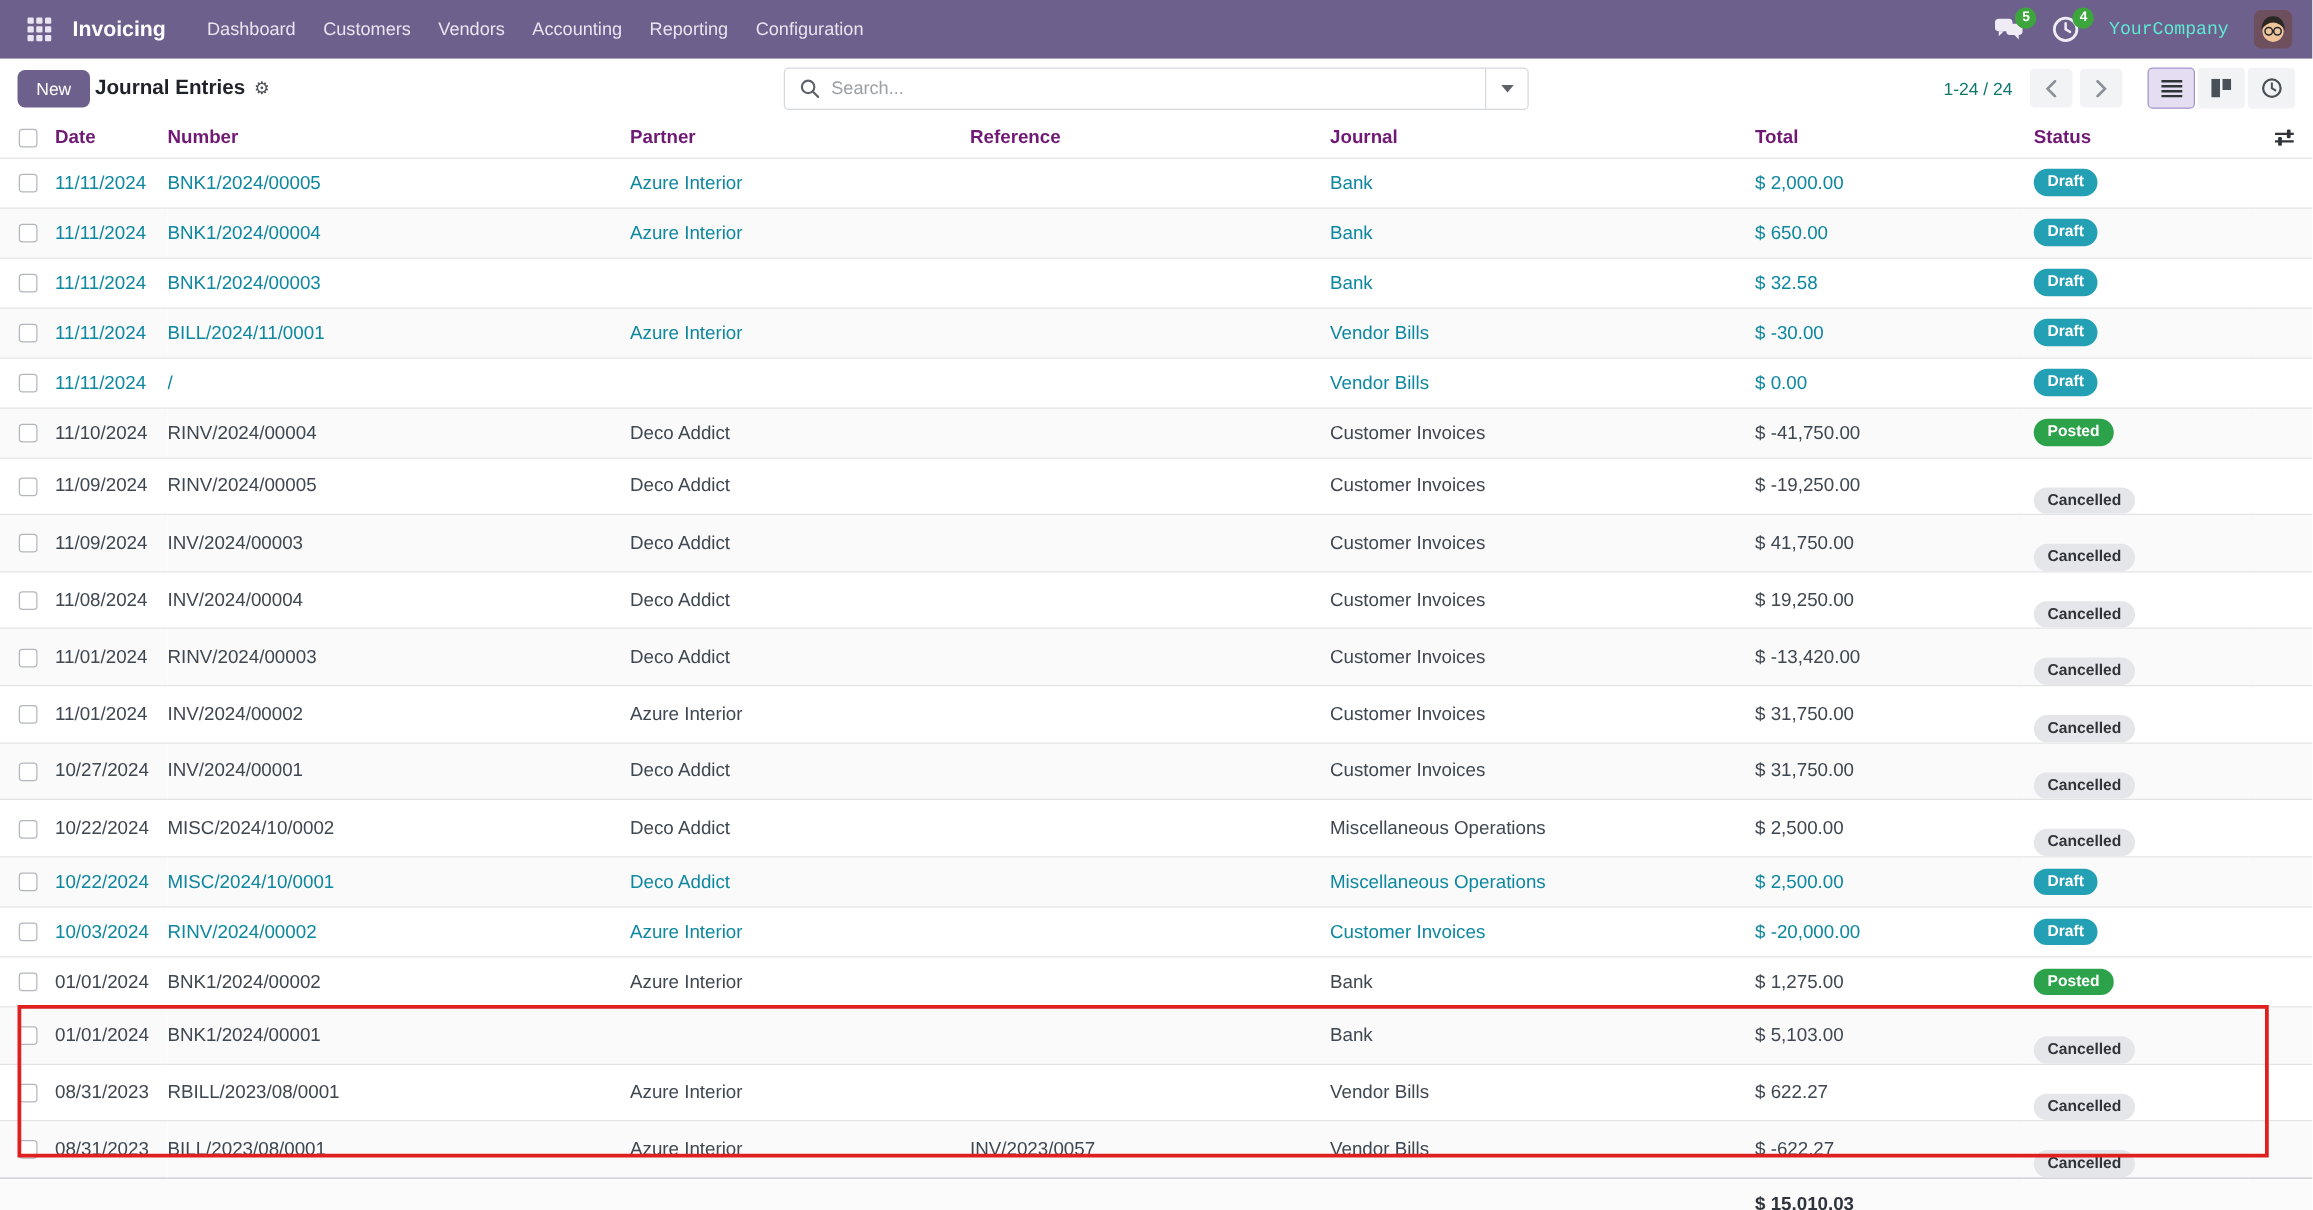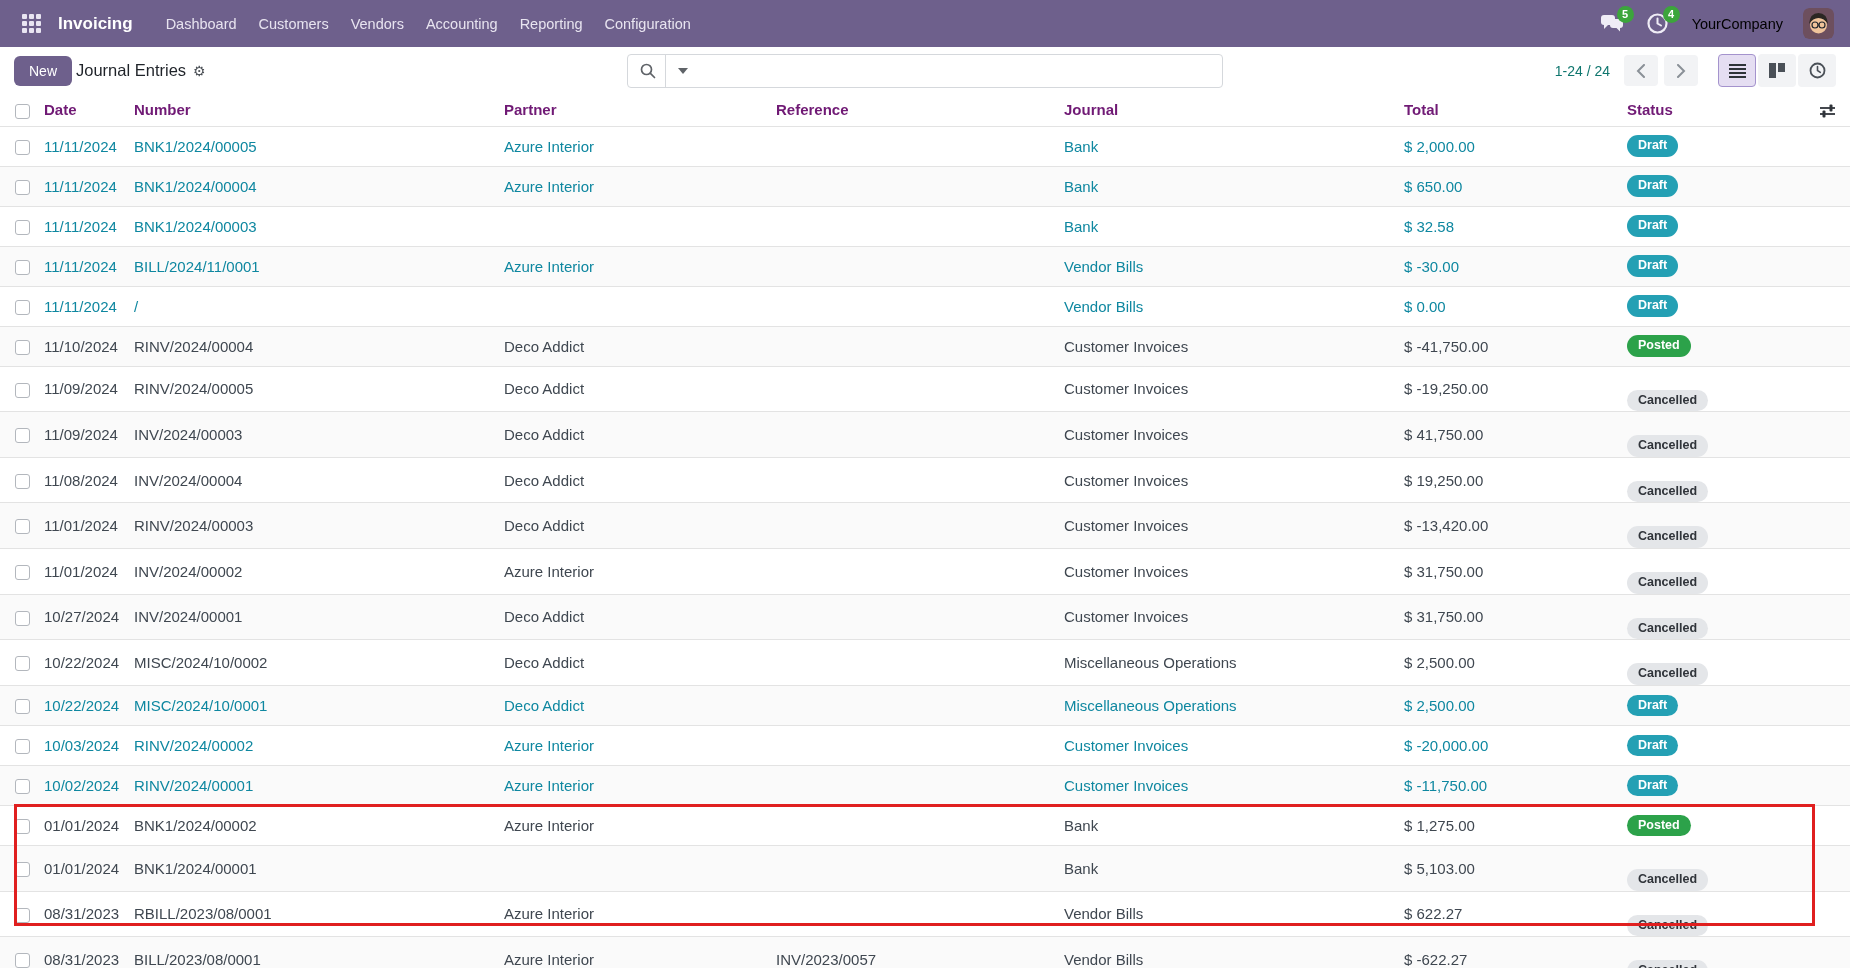--- a/index.html
+++ b/index.html
@@ -24,28 +24,28 @@
   .grid-icon{display:grid;grid-template-columns:repeat(3,5px);grid-template-rows:repeat(3,5px);gap:2px;}
   .grid-icon span{background:#e9e5f2;border-radius:1px;}
   .app-name{font-size:17px;font-weight:600;margin:0 14px 0 4px;cursor:pointer;}
   .menu{display:flex;align-items:center;}
   .menu-item{font-size:14.5px;color:#e8e4f0;padding:6px 11px;border-radius:4px;cursor:pointer;white-space:nowrap;}
   .nav-right{display:flex;align-items:center;gap:20px;}
   .nav-icon-wrap{position:relative;width:26px;height:24px;cursor:pointer;}
   .nav-badge{position:absolute;top:-6px;right:-8px;background:#3ca53c;color:#fff;font-size:11px;
     font-weight:700;min-width:17px;height:17px;border-radius:9px;display:flex;align-items:center;
     justify-content:center;padding:0 4px;}
-  .company-name{font-size:14.5px;color:#000000;cursor:pointer;}
+  .company-name{font-size:14.5px;color:#5eead4;cursor:pointer;font-family:Liberation Mono, monospace;}
   .avatar{width:31px;height:31px;border-radius:6px;overflow:hidden;cursor:pointer;display:block;}
   
   .control-panel{height:47px;display:flex;align-items:center;padding:0 14px;background:#fff;}
   .cp-left{flex:1;display:flex;align-items:center;gap:4px;}
   .btn-new{background:var(--nav-purple);color:#fff;border:none;font-size:14px;font-weight:500;
     padding:7px 15px;border-radius:6px;cursor:pointer;font-family:inherit;}
-  .view-title{font-size:16.5px;font-weight:400;color:#1f2329;display:flex;align-items:center;gap:7px;}
+  .view-title{font-size:16.5px;font-weight:700;color:#1f2329;display:flex;align-items:center;gap:7px;}
   .gear{font-size:14px;color:#4b5056;cursor:pointer;}
   .searchbox{width:596px;height:34px;border:1px solid #d5d8dc;border-radius:4px;display:flex;
     align-items:center;background:#fff;}
   .searchbox input{flex:1;border:none;outline:none;font-size:14.5px;font-family:inherit;color:#333;
     background:transparent;}
   .searchbox input::placeholder{color:#9aa0a6;}
   .search-icon{margin:0 9px 0 12px;display:flex;}
   .search-caret{width:34px;height:100%;border-left:1px solid #d5d8dc;display:flex;align-items:center;
     justify-content:center;cursor:pointer;}
   .caret-down{width:0;height:0;border-left:5px solid transparent;border-right:5px solid transparent;
@@ -150,20 +150,21 @@
       <span class="gear">⚙</span>
     </div>
   </div>
   <div class="searchbox">
     <span class="search-icon">
       <svg width="16" height="16" viewBox="0 0 16 16">
         <circle cx="6.5" cy="6.5" r="5" fill="none" stroke="#5f6368" stroke-width="1.7"></circle>
         <path d="M10.4 10.4 L14.5 14.5" stroke="#5f6368" stroke-width="1.7" stroke-linecap="round"></path>
       </svg>
     </span>
+    <input type="text" placeholder="Search..." style="">
     <span class="search-caret">
       <span class="caret-down"></span>
     </span>
   </div>
   <div class="cp-right">
     <span class="pager-text">1-24 / 24</span>
     <button class="pager-btn">
       <svg width="10" height="14" viewBox="0 0 10 14">
           <path d="M8 1 L2 7 L8 13" fill="none" stroke="#8a9097" stroke-width="2" stroke-linecap="round"></path>
         </svg>
@@ -389,31 +390,20 @@
     <td class="c-check"><span class="checkbox"></span></td>
     <td>10/03/2024</td>
     <td>RINV/2024/00002</td>
     <td>Azure Interior</td>
     <td></td>
     <td>Customer Invoices</td>
     <td class="c-total">$ -20,000.00</td>
     <td class="c-status"><span class="badge badge-draft">Draft</span></td>
     <td></td>
   </tr>
-        <tr class="alt draft">
-    <td class="c-check"><span class="checkbox"></span></td>
-    <td>10/02/2024</td>
-    <td>RINV/2024/00001</td>
-    <td>Azure Interior</td>
-    <td></td>
-    <td>Customer Invoices</td>
-    <td class="c-total">$ -11,750.00</td>
-    <td class="c-status"><span class="badge badge-draft">Draft</span></td>
-    <td></td>
-  </tr>
         <tr>
     <td class="c-check"><span class="checkbox"></span></td>
     <td>01/01/2024</td>
     <td>BNK1/2024/00002</td>
     <td>Azure Interior</td>
     <td></td>
     <td>Bank</td>
     <td class="c-total">$ 1,275.00</td>
     <td class="c-status"><span class="badge badge-posted">Posted</span></td>
     <td></td>

